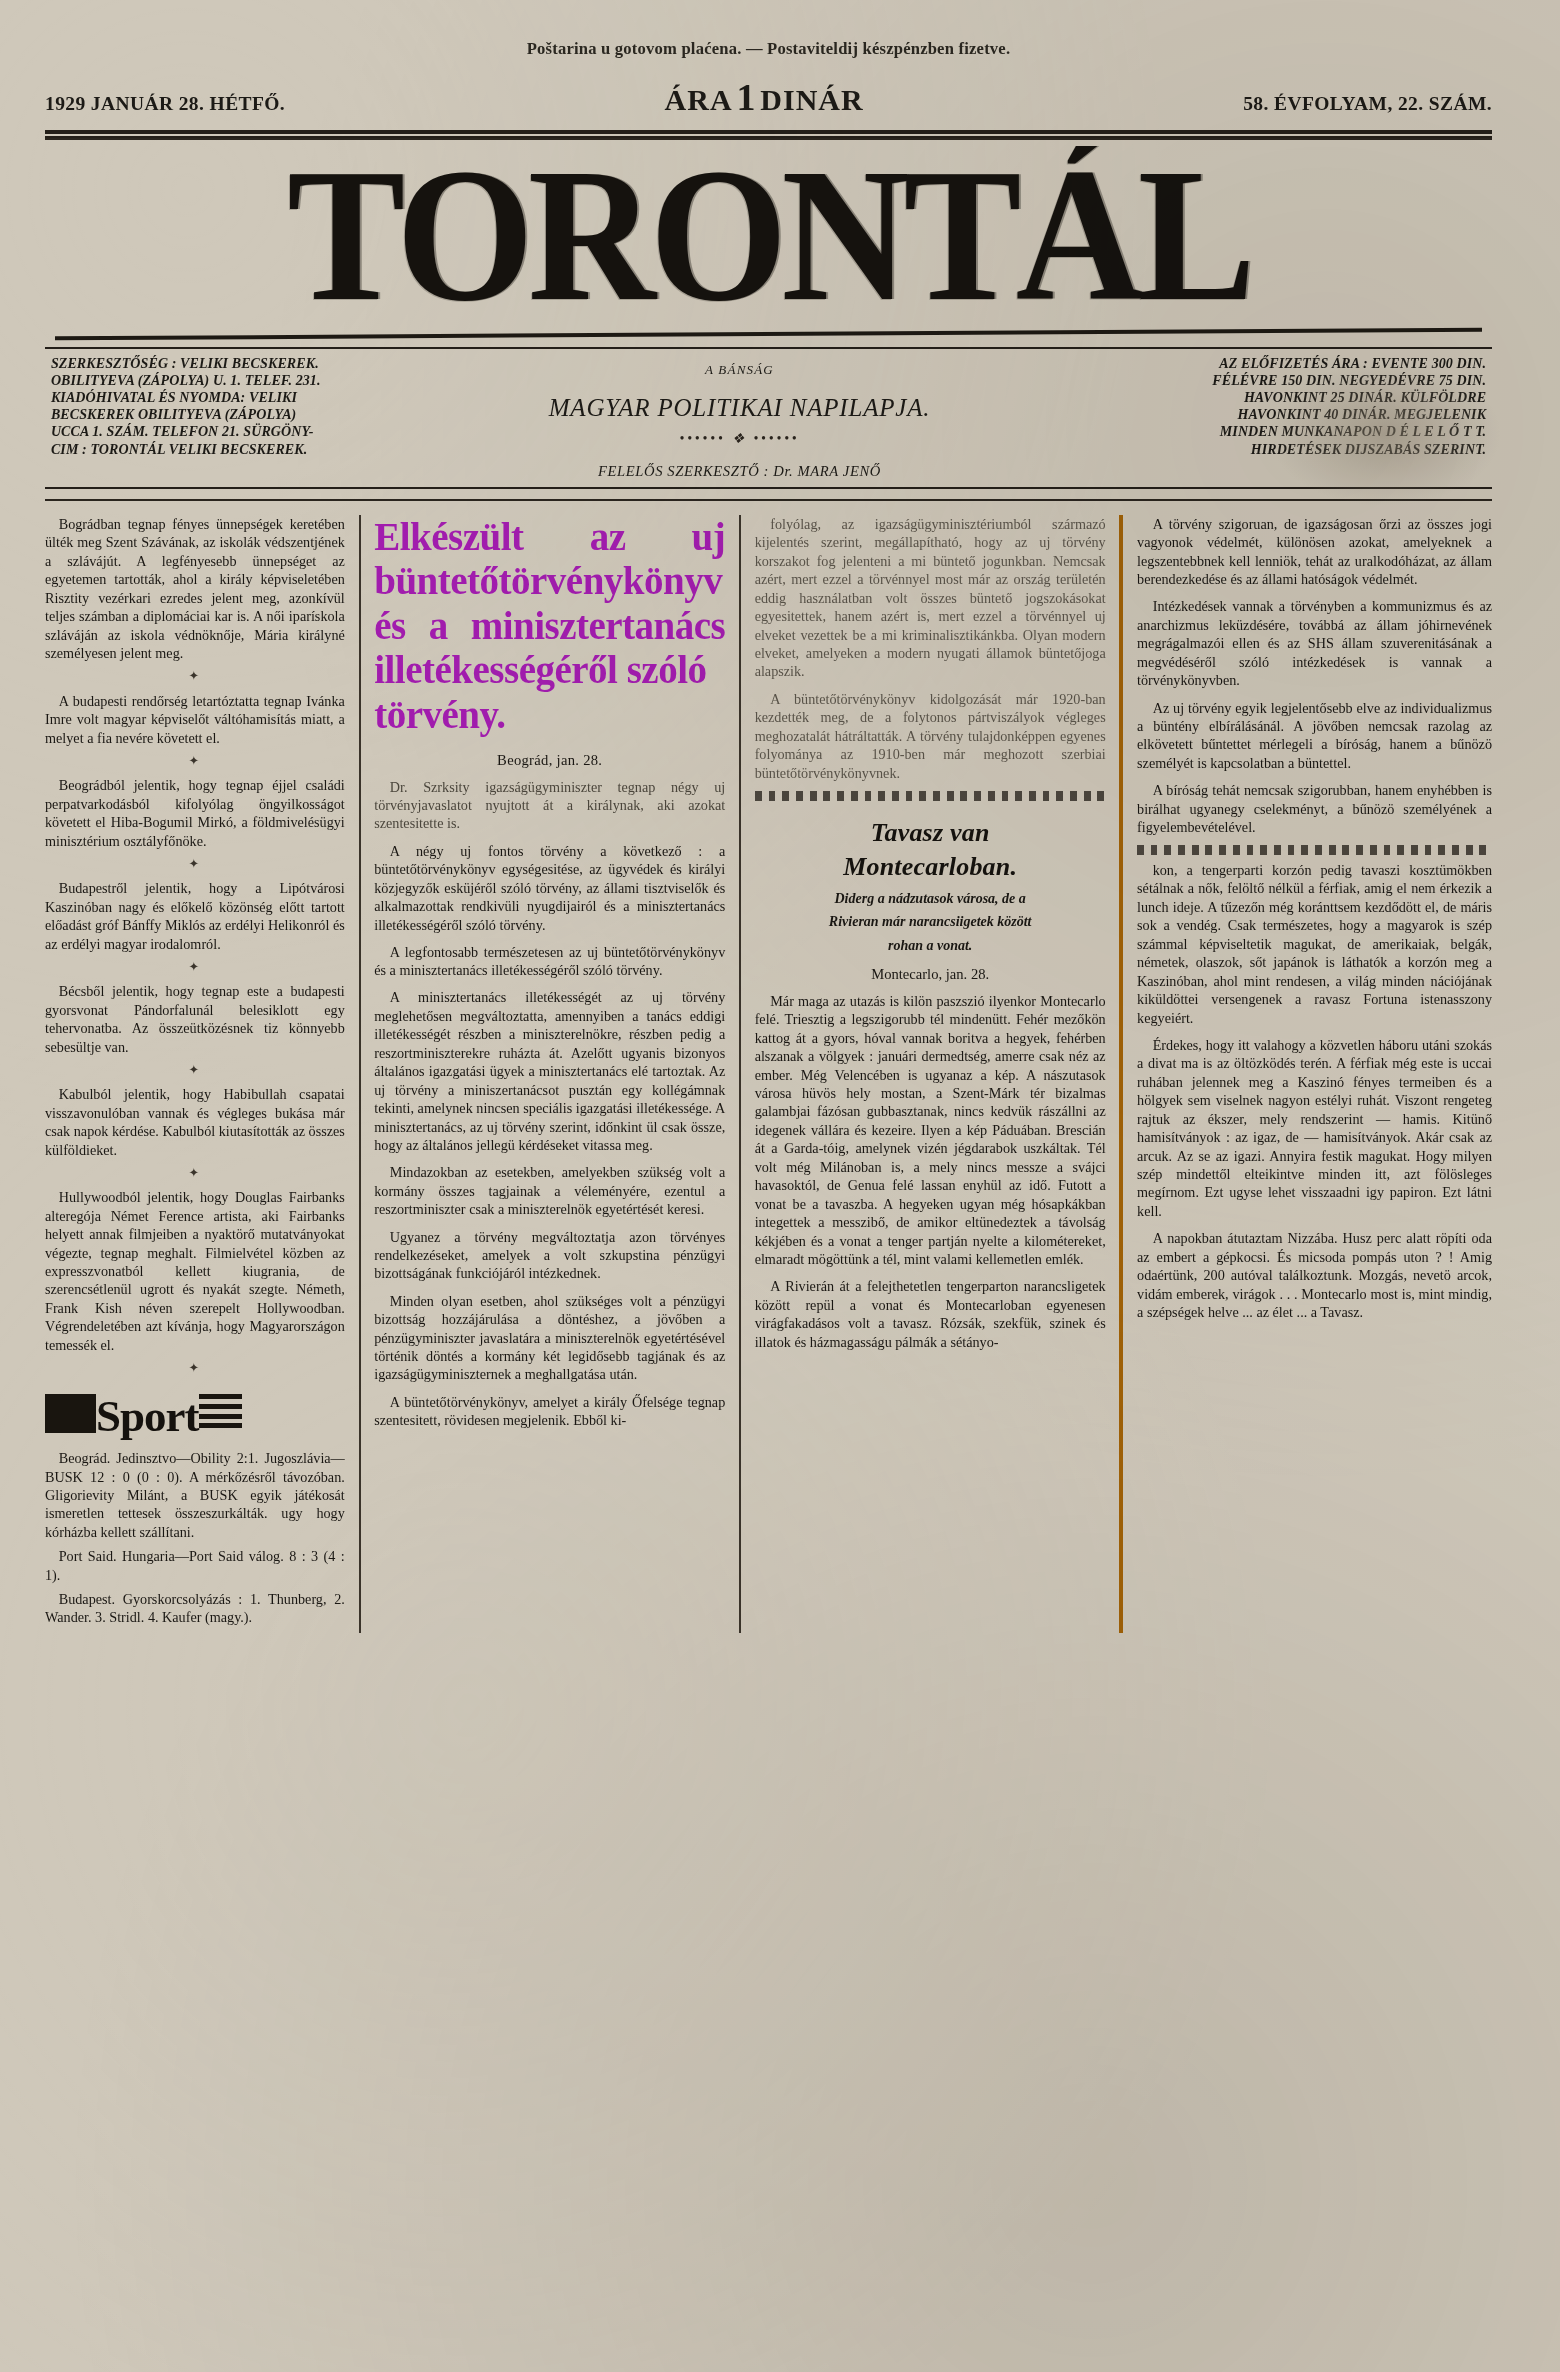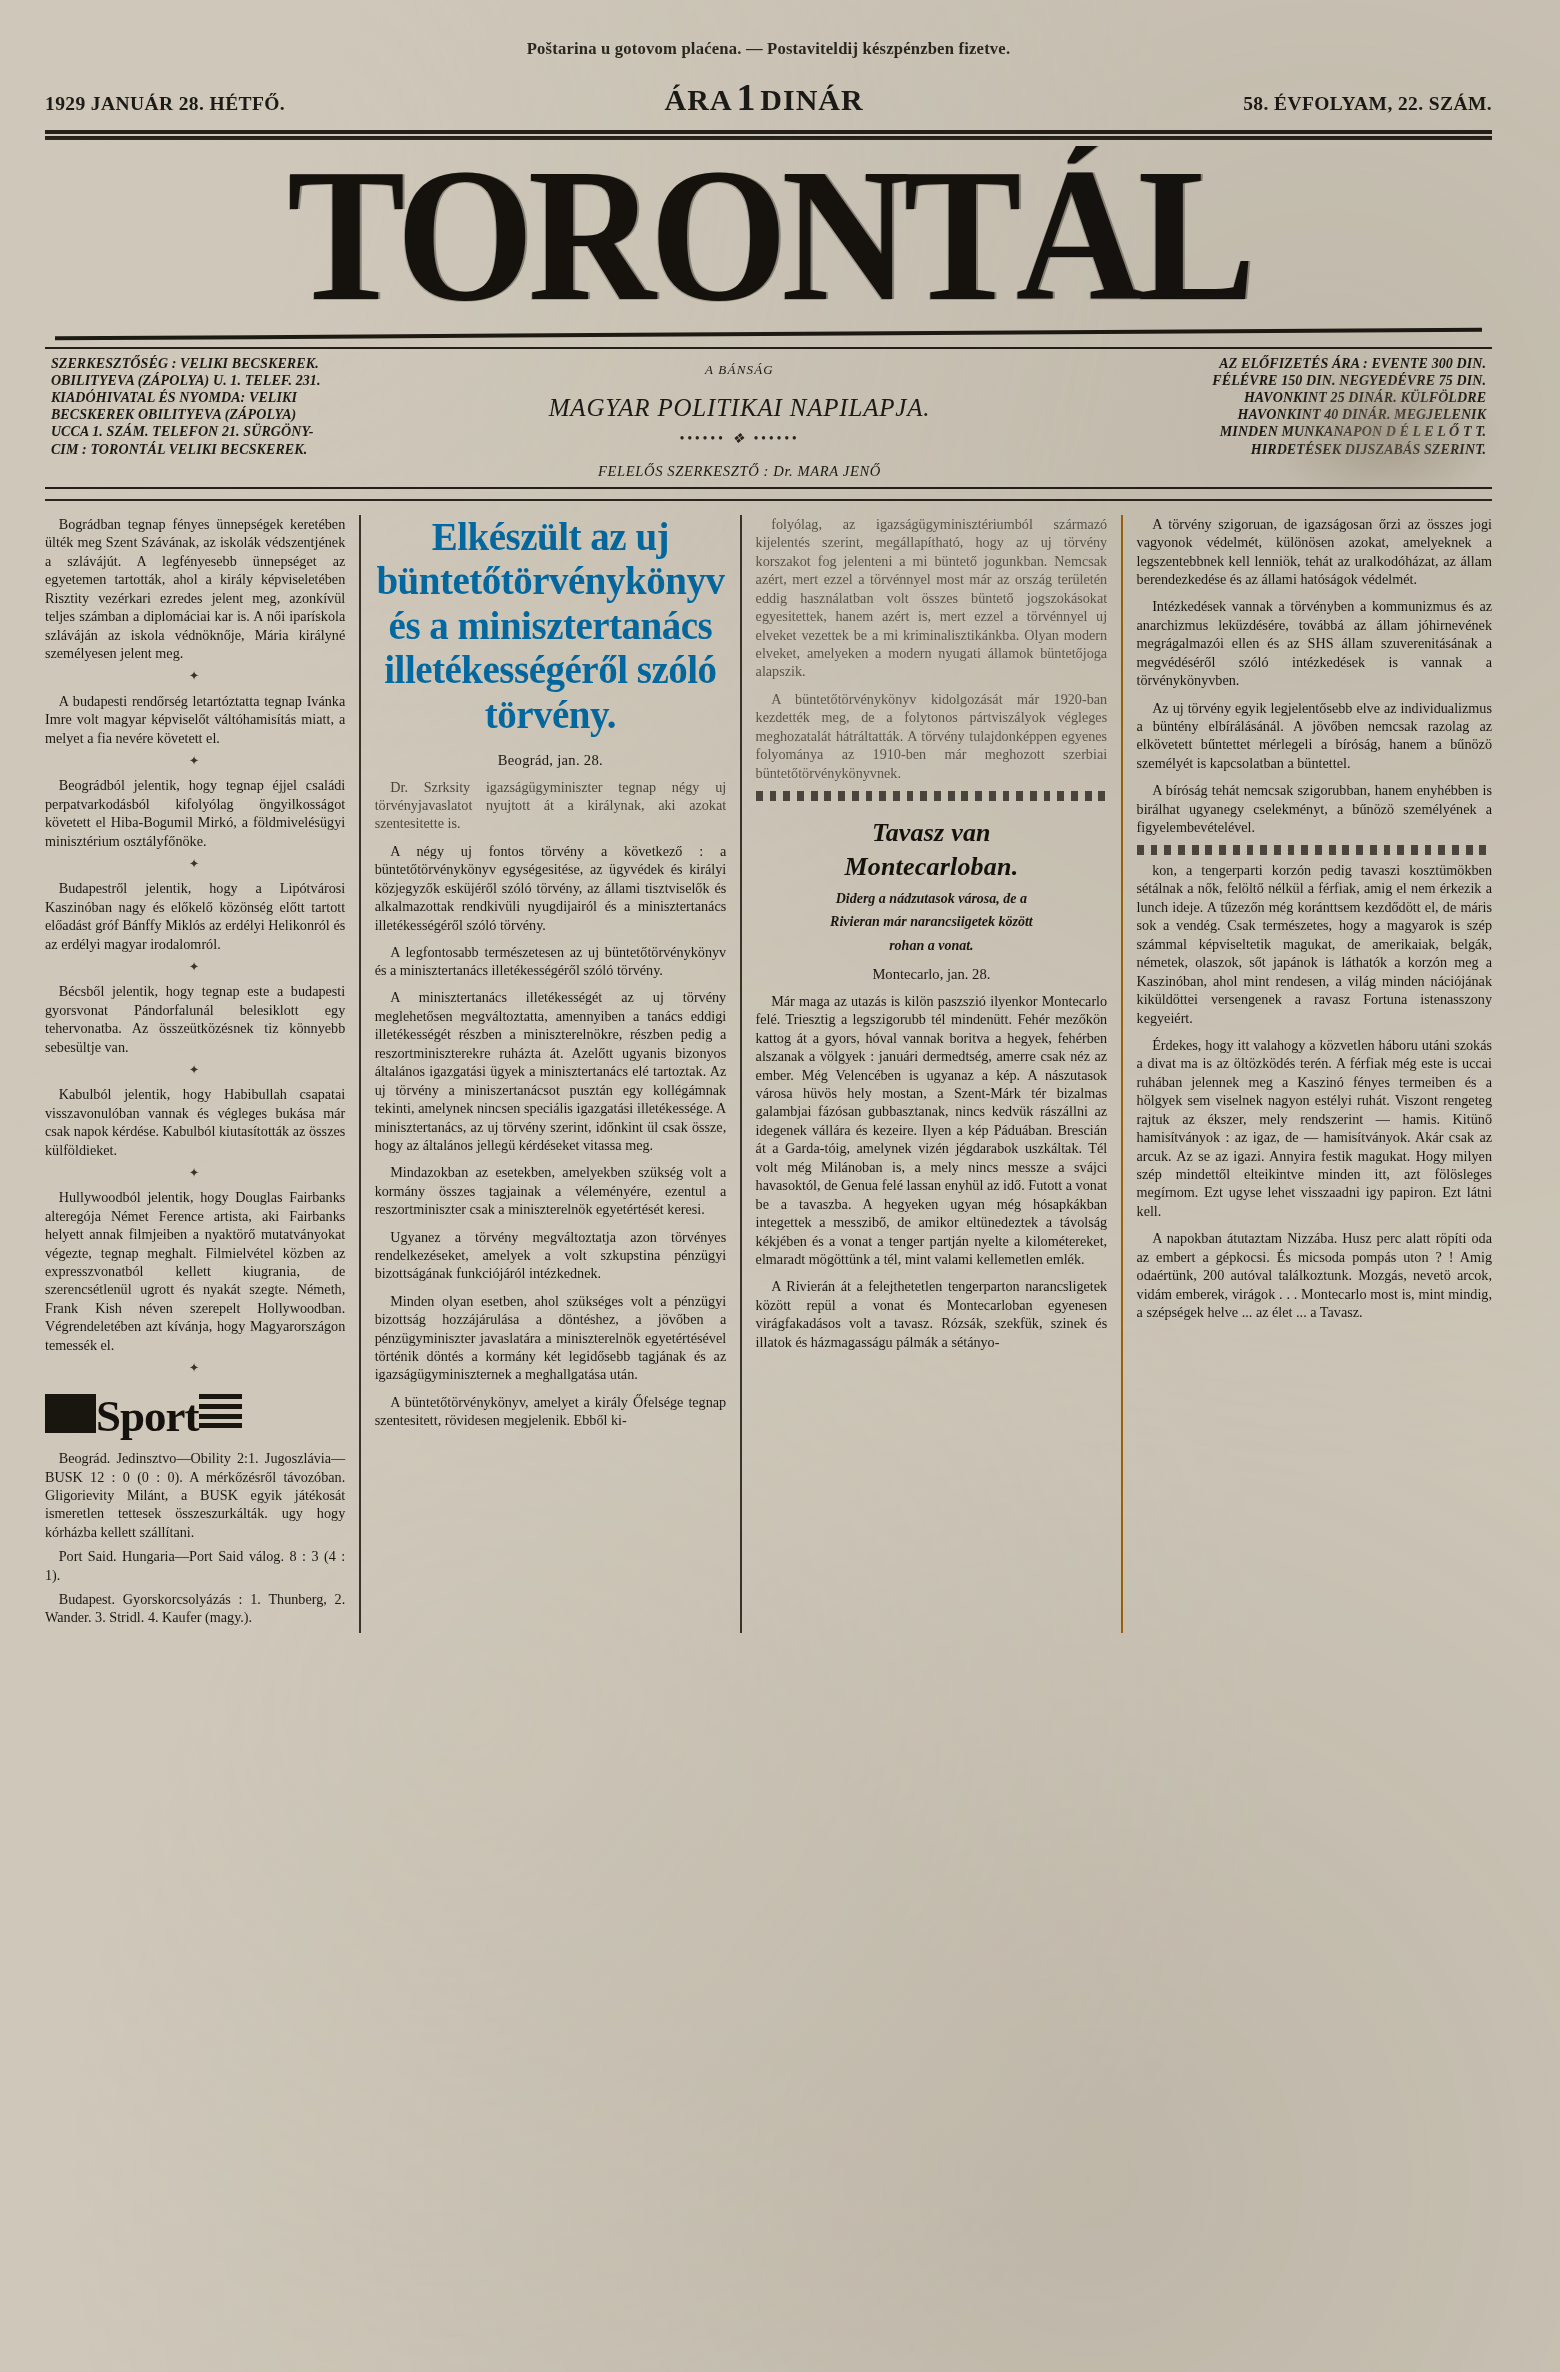--- a/index.html
+++ b/index.html
@@ -138,30 +138,29 @@
   .col {
     position: relative;
     font-size: 14.2px;
     line-height: 1.30;
     text-align: justify;
     color: #1a1713;
   }
   .col.c1 { width: 310px; padding-right: 13.7px; }
   .col.c2 { width: 363px; padding: 0 13.7px; border-left: 2px solid #3a332a; }
   .col.c3 { width: 363px; padding: 0 13.7px; border-left: 2px solid #3a332a; }
-  .col.c4 { width: 367px; padding-left: 13.7px; border-left: 2px solid #a16207; }
+  .col.c4 { width: 367px; padding-left: 13.7px; border-left: 4px solid #a16207; }
 
   .mainhead {
     font-size: 39px;
     line-height: 1.14;
     font-weight: bold;
-    text-align: center;
     letter-spacing: -0.5px;
     margin: 0 0 13.7px 0;
-    color: #0369a1;
+    color: #a21caf;
   }
   .mainhead .l3 { display: block; }
 
   .dateline {
     text-align: center;
     font-size: 14.6px;
     margin: 9.8px 0 7.8px 0;
     letter-spacing: 0.3px;
   }
 

